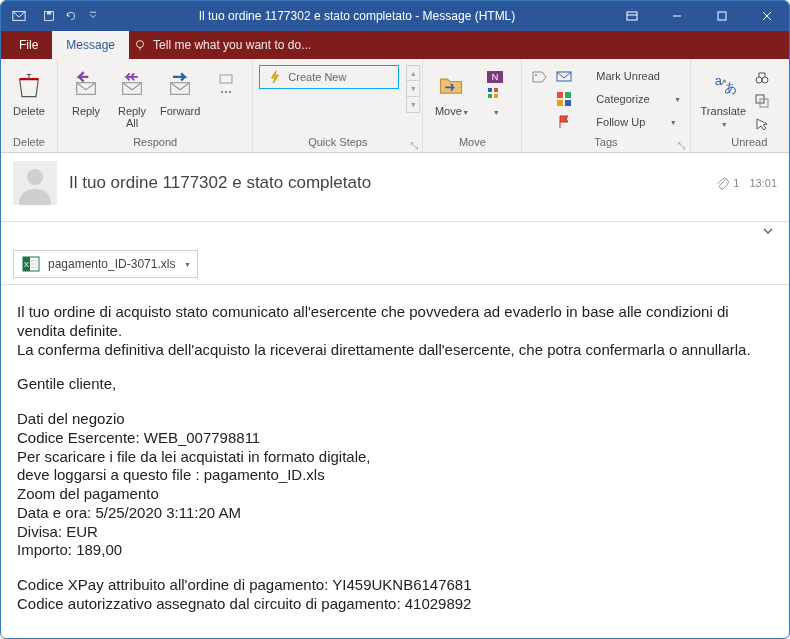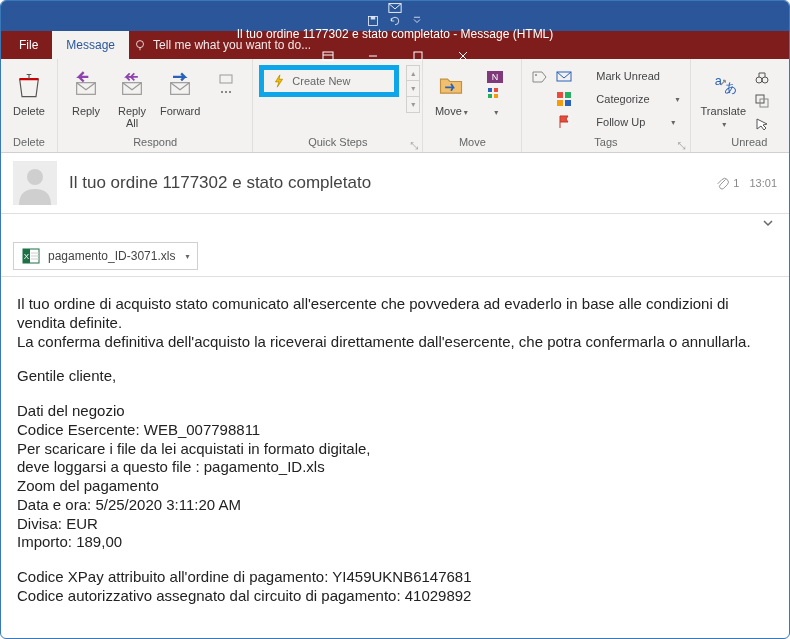--- a/index.html
+++ b/index.html
@@ -1,17 +1,17 @@
 <!DOCTYPE html>
 <html><head>
 <meta charset="utf-8">
 <style>
 * { margin: 0; padding: 0; box-sizing: border-box; font-family: "Segoe UI", Tahoma, sans-serif; }
 body { width: 790px; height: 639px; background: #fff; overflow: hidden; border: 1px solid #3a79b7; border-radius: 6px; }
-.titlebar { height: 30px; background: #2b579a; display: flex; align-items: center; color: #fff; font-size: 12px; flex-direction: column; }
+.titlebar { height: 30px; background: #2b579a; display: flex; align-items: center; color: #fff; font-size: 12px; }
 .title-icon { width: 36px; display: flex; justify-content: center; }
 .title-icon svg { width: 14px; height: 14px; }
 .qat { display: flex; gap: 10px; padding: 0 6px; align-items: center; }
 .qat svg { width: 12px; height: 12px; }
 .qat-btn { display:flex; align-items:center; cursor:pointer; }
 .titlebar .title-text { flex: 1; text-align: center; font-weight: 400; }
 .winbtns { display: flex; }
 .winbtn { width: 45px; height:30px; display:flex; align-items:center; justify-content:center; cursor:pointer; }
 .winbtn svg { width:12px; height:12px; }
 .menubar { height: 28px; background: #7f1d1d; display:flex; align-items:center; padding: 0 4px; color:#fff; font-size:12px; }
@@ -23,24 +23,24 @@
 .group { display:flex; flex-direction:column; border-right:1px solid #e1dfdd; padding: 2px 6px 0; }
 .group-content { flex:1; display:flex; align-items:flex-start; gap:2px; padding-top:4px; }
 .group-label { text-align:center; font-size:11px; color:#666; padding-bottom:2px; height:16px; }
 .btn-col { display:flex; flex-direction:column; align-items:center; cursor:pointer; padding: 0 4px; min-width:44px; }
 .btn-col .icon-area { height:40px; width:32px; display:flex; align-items:center; justify-content:center; }
 .btn-col .label { font-size:11px; text-align:center; line-height:12px; min-height:24px; color:#444; }
 .btn-row-stack { display:flex; flex-direction:column; gap:1px; }
 .btn-row { display:flex; align-items:center; gap:24px; cursor:pointer; padding:2px 4px; height:22px; font-size:11px; color:#444; }
 .btn-row svg { width:16px; height:16px; flex-shrink:0; }
 .tri { font-size:8px; color:#666; margin-left:2px; }
-.createnew { width:140px; padding:4px 8px; border:5px solid #0ea5e9; font-size:11px; color:#666; display:flex; align-items:center; gap:6px; cursor:pointer; }
+.createnew { width:140px; padding:4px 8px; border:1px solid #0ea5e9; font-size:11px; color:#666; display:flex; align-items:center; gap:6px; cursor:pointer; }
 .launcher { position:absolute; right:2px; bottom:2px; width:10px; height:10px; cursor:pointer; color:#999; font-size:10px; }
 .group { position:relative; }
-.header-area { padding: 8px 12px 8px; display:flex; align-items:center; border-bottom:1px solid #e1dfdd; }
+.header-area { padding: 8px 12px 16px; display:flex; align-items:center; border-bottom:1px solid #e1dfdd; }
 .avatar { width:44px; height:44px; border-radius:0; background:#ececec; display:flex; align-items:flex-end; justify-content:center; overflow:hidden; margin-right:12px; }
 .subject { font-size:17px; color:#444; flex:1; }
 .header-right { display:flex; align-items:center; gap:10px; color:#888; font-size:11px; }
 .attach-ind { display:flex; align-items:center; gap:4px; }
 .attachment-bar { padding:6px 12px; border-bottom:1px solid #e1dfdd; }
 .attachment-chip { display:inline-flex; align-items:center; border:1px solid #d0d0d0; padding:4px 8px; gap:8px; cursor:pointer; font-size:12px; color:#444; }
 .attachment-chip .xlsicon { width:18px; height:18px; }
 .body-area { padding: 18px 16px; font-family: 'Times New Roman', serif; font-size:15px; line-height:1.25; color:#222; }
 .body-area p { margin-bottom:0; }
 .body-area .block { margin-bottom:16px; }

